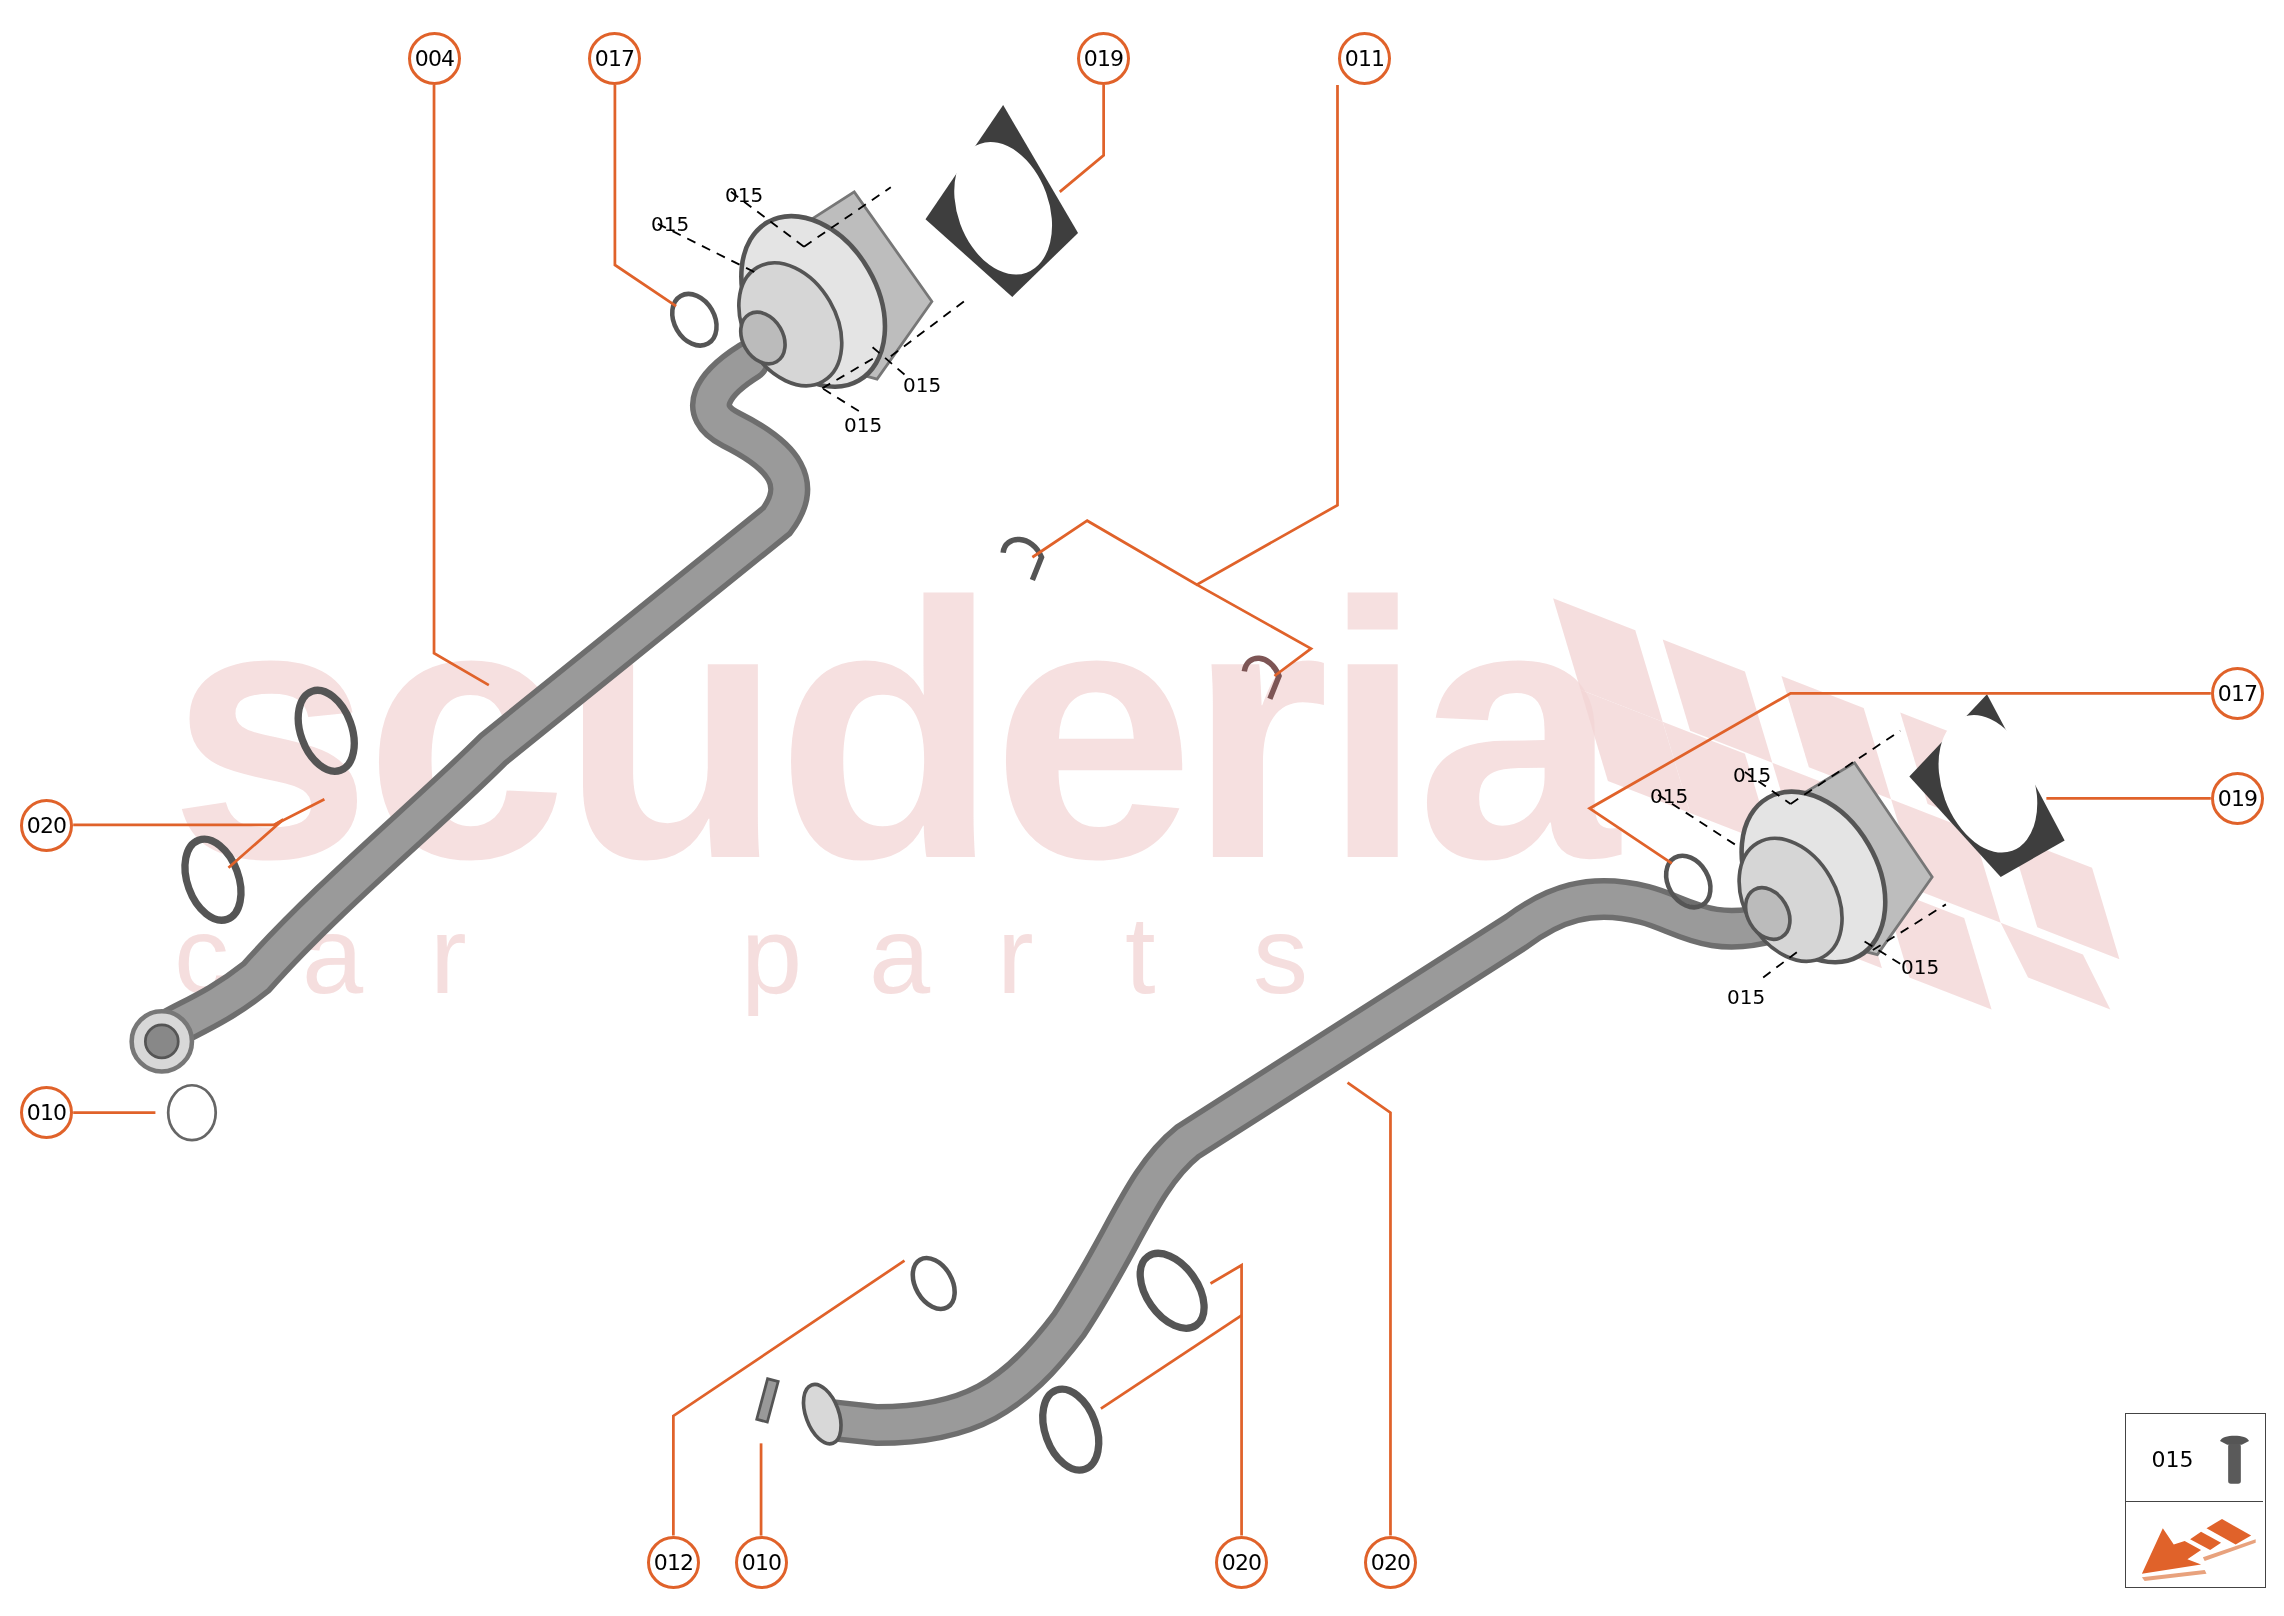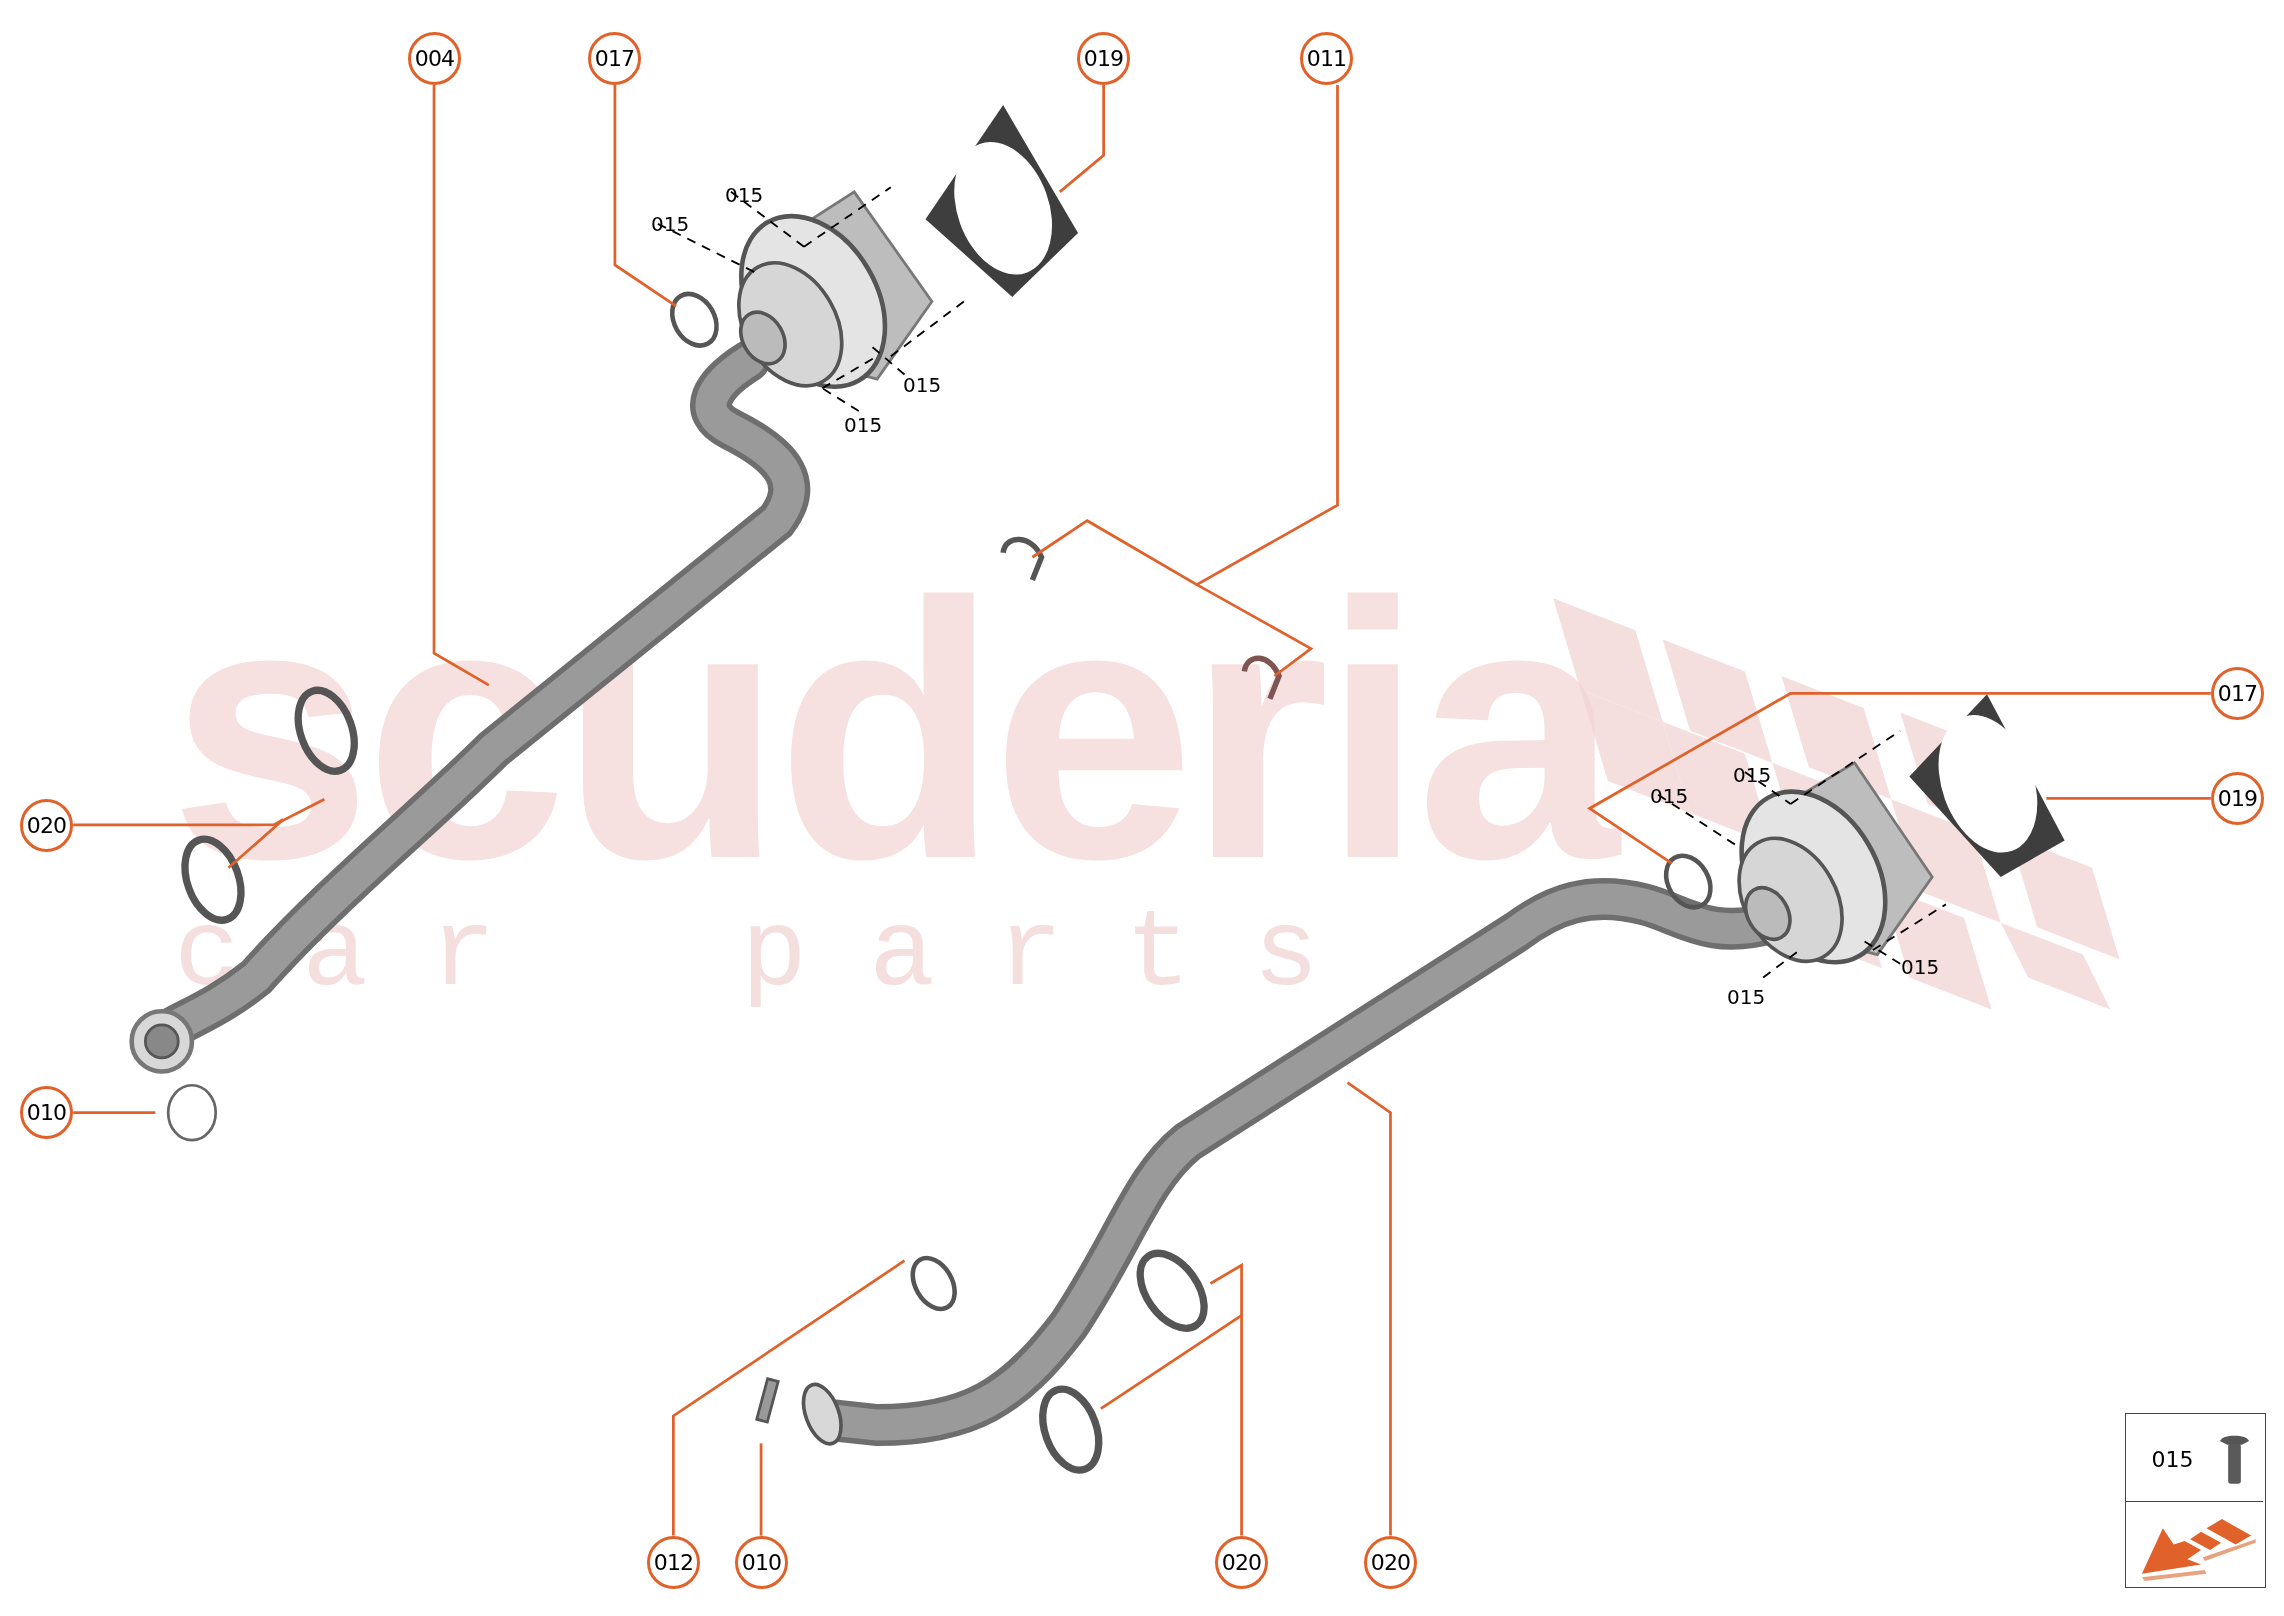--- a/index.html
+++ b/index.html
@@ -1,21 +1,21 @@
 <!DOCTYPE html>
 <html style="font-size:14.6px"><head>
 <meta charset="utf-8">
 <style>
   html,body{margin:0;padding:0;background:#ffffff;}
   body{width:2284px;height:1616px;position:relative;overflow:hidden;font-family:"DejaVu Sans",sans-serif;}
   #canvas{position:absolute;left:0;top:0;width:2284px;height:1616px;}
   .callout{position:absolute;width:53px;height:53px;border:3.7px solid #e0622a;border-radius:50%;background:#fff;box-sizing:border-box;display:flex;align-items:center;justify-content:center;font-size:22px;color:#000;letter-spacing:-0.9px;cursor:pointer;}
   .sublabel{position:absolute;font-size:20px;color:#000;}
   .watermark-big{position:absolute;left:169px;top:548px;font-family:Liberation Sans, sans-serif;font-weight:bold;font-size:365px;color:#f3d6d6;letter-spacing:-7.3px;line-height:1;opacity:0.75;}
-  .watermark-small{position:absolute;left:174px;top:900px;font-family:Liberation Mono, monospace;font-size:110px;color:#f3d6d6;word-spacing:0;letter-spacing:0;line-height:1;opacity:0.8;}
+  .watermark-small{position:absolute;left:174px;top:900px;font-family:Liberation Sans, sans-serif;font-size:110px;color:#f3d6d6;word-spacing:0;letter-spacing:0;line-height:1;opacity:0.8;}
   .watermark-small span{display:inline-block;width:128px;text-align:left;}
   .legend{position:absolute;left:2125px;top:1413px;width:141px;height:175px;border:1.8px solid #444;box-sizing:border-box;background:#fff;}
   .legend-row1{position:absolute;left:0;top:0;width:137px;height:87px;border-bottom:1.8px solid #444;}
   .legend-code{position:absolute;left:25.6px;top:33px;font-size:22px;color:#000;}
 </style>
 </head>
 <body>
 
 <div id="canvas">
 
@@ -131,21 +131,21 @@
       <polyline points="833,1681 833,1580"></polyline>
       <polyline points="1359,1681 1359,1385 1325,1405"></polyline>
       <polyline points="1359,1440 1205,1542"></polyline>
       <polyline points="1522,1681 1522,1218 1475,1185"></polyline>
     </g>
   </svg>
 
   <div class="callout" style="left:408px;top:32px">004</div>
   <div class="callout" style="left:588px;top:32px">017</div>
   <div class="callout" style="left:1077px;top:32px">019</div>
-  <div class="callout" style="left:1300px;top:32px">011</div>
+  <div class="callout" style="left:1338px;top:32px">011</div>
   <div class="callout" style="left:20px;top:799px">020</div>
   <div class="callout" style="left:20px;top:1086px">010</div>
   <div class="callout" style="left:2211px;top:667px">017</div>
   <div class="callout" style="left:2211px;top:772px">019</div>
   <div class="callout" style="left:647px;top:1536px">012</div>
   <div class="callout" style="left:735px;top:1536px">010</div>
   <div class="callout" style="left:1215px;top:1536px">020</div>
   <div class="callout" style="left:1364px;top:1536px">020</div>
 
   <div class="sublabel" style="left:725px;top:183px">015</div>

